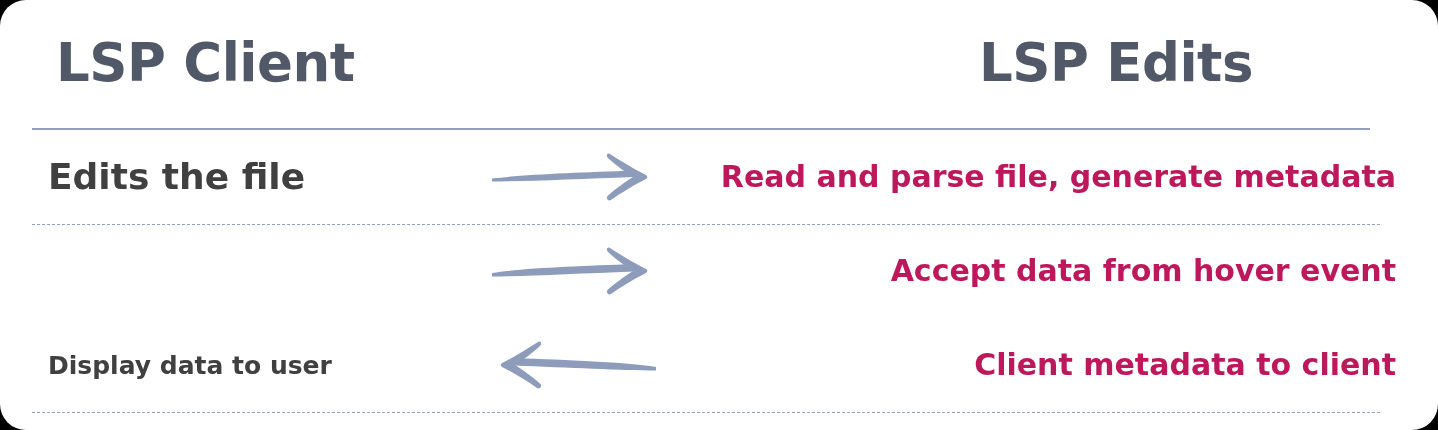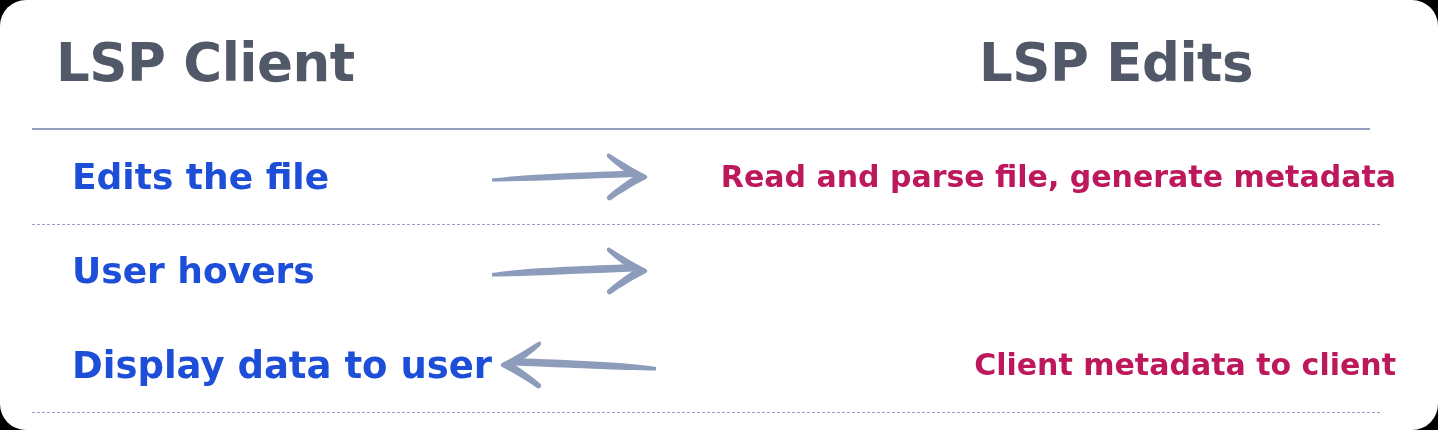--- a/index.html
+++ b/index.html
@@ -73,38 +73,38 @@
     left: 32px;
     width: 1348px;
     height: 0;
     border-top: 1px dashed #93a1be;
   }
   .row-sep.s1 { top: 94px; }
   .row-sep.s2 { top: 188px; }
 
   .cell-left {
     position: absolute;
-    left: 72px;
-    color: #1d4ed8;
+    left: 48px;
+    color: #404040;
     font-weight: bold;
     white-space: nowrap;
     line-height: 1;
   }
   .cell-right {
     position: absolute;
     right: 42px;
     color: #be185d;
     font-weight: bold;
     white-space: nowrap;
     line-height: 1;
     text-align: right;
   }
   .size-lg { font-size: 36px; }
   .size-md { font-size: 30px; }
-  .size-sm { font-size: 37px; }
+  .size-sm { font-size: 25px; }
 
   .arrow-wrap {
     position: absolute;
     left: 484px;
     width: 180px;
     height: 60px;
     top: 50%;
     transform: translateY(-50%);
   }
   .arrow-wrap svg {
@@ -134,29 +134,29 @@
           <path d="M126 7 C 137 14, 150 22, 161 27.5 C 164 29, 164 31, 161 32.5 C 150 38, 137 46, 127 53
                    C 124.5 54.5, 121.5 51.5, 123.5 49 C 131.5 41.5, 142 34.5, 149 30
                    C 142 25.5, 132 18.5, 124 11 C 121.5 8.5, 123.5 5.5, 126 7 Z" fill="#8e9cbc"></path>
         </svg>
       </div>
       <div class="cell-right size-md">Read and parse file, generate metadata</div>
       <div class="row-sep s1"></div>
     </div>
 
     <div class="row">
-      <div class="cell-left size-lg">User hovers</div>
       <div class="arrow-wrap">
         <svg viewBox="0 0 180 60" xmlns="http://www.w3.org/2000/svg">
           <path d="M8 32 C 40 27, 95 25, 150 23 C 152 23, 152 30, 150 30.5 C 95 32.5, 42 35.5, 8 35.5 Z" fill="#8e9cbc"></path>
           <path d="M126 7 C 137 14, 150 22, 161 27.5 C 164 29, 164 31, 161 32.5 C 150 38, 137 46, 127 53
                    C 124.5 54.5, 121.5 51.5, 123.5 49 C 131.5 41.5, 142 34.5, 149 30
                    C 142 25.5, 132 18.5, 124 11 C 121.5 8.5, 123.5 5.5, 126 7 Z" fill="#8e9cbc"></path>
         </svg>
       </div>
+      <div class="cell-right size-md">Accept data from hover event</div>
       <div class="row-sep s2"></div>
     </div>
 
     <div class="row">
       <div class="cell-left size-sm">Display data to user</div>
       <div class="arrow-wrap">
         <svg viewBox="0 0 180 60" xmlns="http://www.w3.org/2000/svg">
           <g transform="translate(180,0) scale(-1,1)">
             <path d="M8 32 C 40 27, 95 25, 150 23 C 152 23, 152 30, 150 30.5 C 95 32.5, 42 35.5, 8 35.5 Z" fill="#8e9cbc"></path>
             <path d="M126 7 C 137 14, 150 22, 161 27.5 C 164 29, 164 31, 161 32.5 C 150 38, 137 46, 127 53

